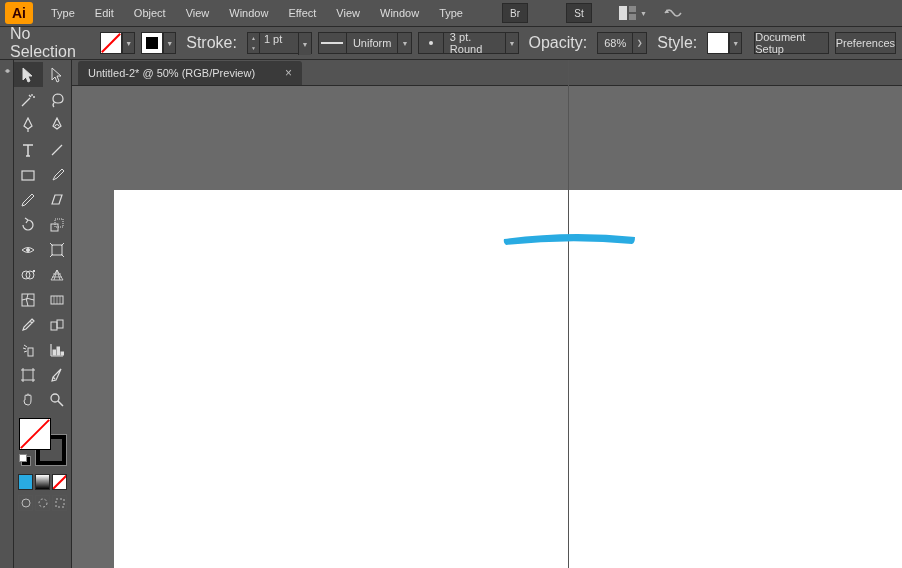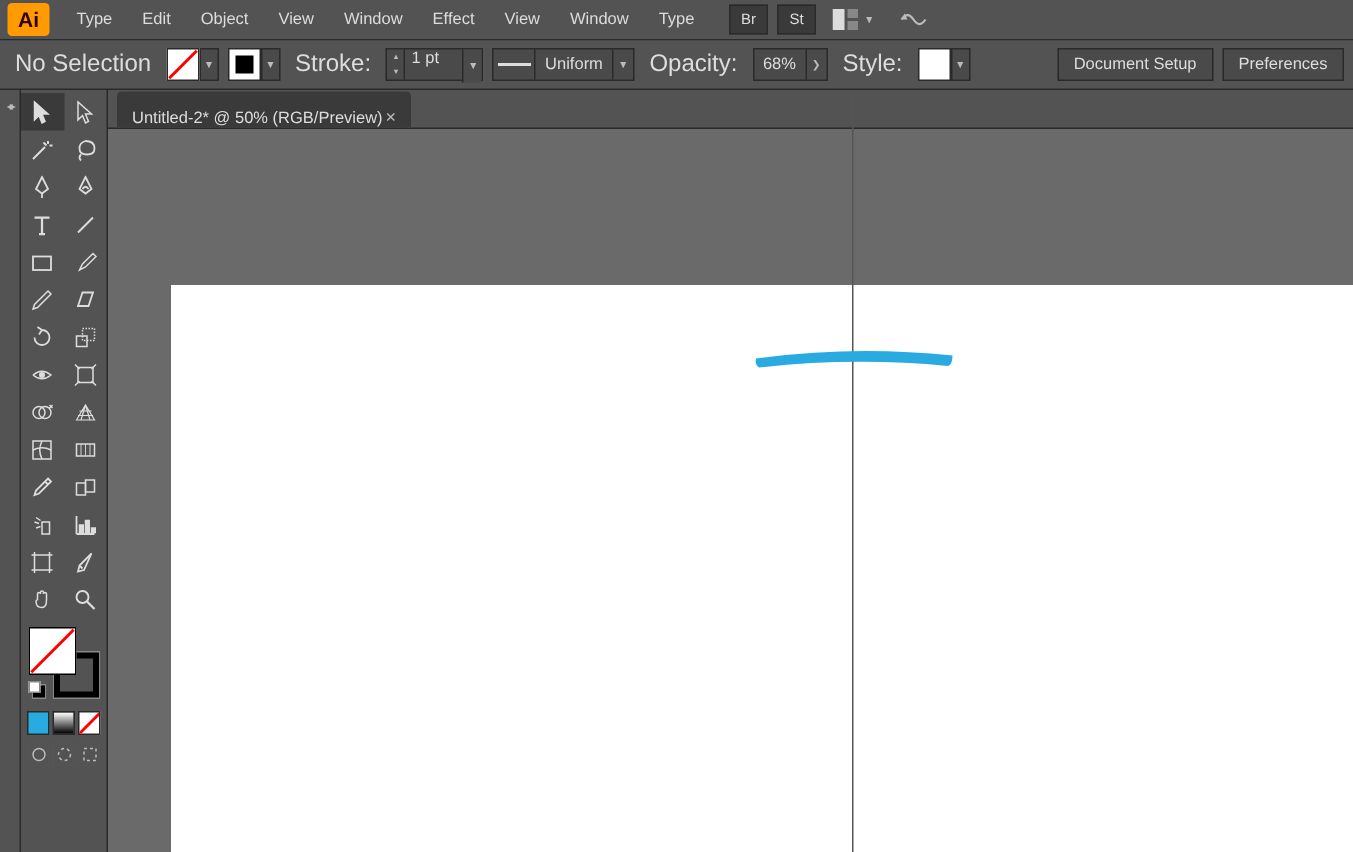--- a/index.html
+++ b/index.html
@@ -1,61 +1,61 @@
 <!DOCTYPE html>
 <html><head>
 <meta charset="utf-8">
 <style>
 *{box-sizing:border-box;margin:0;padding:0;font-family:"Segoe UI",Tahoma,sans-serif;user-select:none}
 body{background:#535353;width:902px;height:568px;overflow:hidden;color:#ccc;font-size:11px}
 .menubar{height:27px;background:#535353;display:flex;align-items:center;padding:0 5px;border-bottom:1px solid #2a2a2a}
 .app-logo{width:28px;height:22px;background:#ff9a00;color:#330000;font-weight:bold;font-size:14px;display:flex;align-items:center;justify-content:center;border-radius:3px;margin-right:8px}
 .menu-item{padding:4px 10px;color:#ddd;cursor:pointer}
 .menu-spacer{width:10px}
-.menu-btn{width:26px;height:20px;background:#3a3a3a;margin:0 3px;display:flex;align-items:center;justify-content:center;color:#ddd;font-size:10px;border:1px solid #2a2a2a}
+.menu-btn{width:26px;height:20px;background:#3a3a3a;margin:0 19px;display:flex;align-items:center;justify-content:center;color:#ddd;font-size:10px;border:1px solid #2a2a2a}
 .menu-drop{display:flex;align-items:center;margin:0 4px;height:20px;padding:0 4px}
 .control-bar{height:33px;background:#535353;display:flex;align-items:center;padding:0 6px;border-bottom:1px solid #2a2a2a;gap:6px}
 .cb-label{color:#ddd;font-size:16px;padding:0 4px}
 .swatch{width:22px;height:22px;border:1px solid #2a2a2a;background:#fff;position:relative}
 .swatch.nostroke:after{content:"";position:absolute;width:26px;height:2px;background:#ff0000;top:9px;left:-3px;transform:rotate(-45deg)}
 .swatch.black-inner{background:#fff;padding:4px}
 .swatch.black-inner>div{width:100%;height:100%;background:#000}
 .drop-btn{width:13px;height:22px;background:#4a4a4a;border:1px solid #2a2a2a;display:flex;align-items:center;justify-content:center;color:#bbb;font-size:7px}
 .stroke-input{display:flex;align-items:flex-start;height:22px;border:1px solid #2a2a2a;background:#4a4a4a}
 .stroke-input .spin{width:12px;display:flex;flex-direction:column;font-size:5px;color:#bbb}
 .stroke-input .spin div{height:10px;display:flex;align-items:center;justify-content:center;border-right:1px solid #2a2a2a}
 .stroke-input .val{width:38px;padding:0 4px;color:#ddd}
 .combo{display:flex;align-items:center;height:22px;border:1px solid #2a2a2a;background:#4a4a4a}
 .combo .prev{width:28px;height:100%;display:flex;align-items:center;justify-content:center;border-right:1px solid #2a2a2a}
 .combo .line{width:22px;height:2px;background:#ddd}
 .combo .dot{width:4px;height:4px;border-radius:50%;background:#ddd}
 .combo .txt{padding:0 6px;color:#ddd}
 .combo .arr{width:14px;height:100%;border-left:1px solid #2a2a2a;display:flex;align-items:center;justify-content:center;font-size:7px;color:#bbb}
-.btn{height:22px;padding:0 10px;border:1px solid #2a2a2a;background:#4a4a4a;color:#ddd;display:flex;align-items:center;cursor:pointer}
+.btn{height:22px;padding:0 0;border:1px solid #2a2a2a;background:#4a4a4a;color:#ddd;display:flex;align-items:center;cursor:pointer}
 .white-sw{width:22px;height:22px;background:#fff;border:1px solid #2a2a2a}
 .workspace{display:flex;height:508px}
 .left-panel{width:14px;background:#535353;border-right:1px solid #2a2a2a;display:flex;justify-content:center;padding-top:6px}
 .left-panel .arrows{font-size:8px;color:#bbb;letter-spacing:-2px}
 .tools{width:58px;background:#535353;border-right:1px solid #2a2a2a;padding-top:2px}
 .tool-row{display:flex;height:25px}
 .tool{width:29px;height:25px;display:flex;align-items:center;justify-content:center;cursor:pointer;position:relative}
 .tool.active{background:#3a3a3a}
 .tool svg{width:16px;height:16px;fill:#ddd;stroke:#ddd}
 .fill-stroke{position:relative;width:48px;height:48px;margin:6px auto}
 .fs-fill{position:absolute;width:32px;height:32px;background:#fff;border:1px solid #000;top:0;left:0}
 .fs-fill:after{content:"";position:absolute;width:40px;height:2px;background:#ff0000;top:14px;left:-5px;transform:rotate(-45deg)}
 .fs-stroke{position:absolute;width:32px;height:32px;background:#000;border:1px solid #888;bottom:0;right:0}
 .fs-stroke:after{content:"";position:absolute;width:22px;height:22px;background:#535353;top:4px;left:4px}
 .fs-mini{position:absolute;width:10px;height:10px;background:#000;border:1px solid #888;bottom:0;left:2px}
 .fs-mini2{position:absolute;width:8px;height:8px;background:#fff;border:1px solid #888;bottom:4px;left:0}
 .color-row{display:flex;padding:2px 4px;gap:2px}
 .color-sw{width:16px;height:16px;border:1px solid #2a2a2a}
 .canvas-area{flex:1;background:#6a6a6a;position:relative;overflow:hidden}
 .tab-bar{height:26px;background:#535353;display:flex;align-items:center;padding-left:6px;border-bottom:1px solid #2a2a2a}
-.tab{height:24px;background:#3a3a3a;padding:0 10px;display:flex;align-items:flex-end;gap:2px;color:#ddd;border-radius:3px 3px 0 0}
+.tab{height:24px;background:#3a3a3a;padding:0 10px;display:flex;align-items:center;gap:30px;color:#ddd;border-radius:3px 3px 0 0}
 .tab .x{color:#bbb;cursor:pointer;font-size:12px}
 .artboard{position:absolute;background:#fff;top:130px;left:42px;width:900px;height:600px}
 .guide{position:absolute;width:1px;height:700px;background:#555;top:0;left:496px}
 .stroke{position:absolute;top:168px;left:430px;width:135px;height:18px}
 .stroke svg{width:100%;height:100%}
 .draw-btn{display:flex;padding:3px 4px;gap:2px}
 .draw-btn div{width:16px;height:16px;border:1px solid #555;display:flex;align-items:center;justify-content:center}
 </style>
 </head>
 <body>
@@ -111,20 +111,27 @@
     <div class="val">1 pt</div>
     <div class="drop-btn" style="border:none;border-left:1px solid #2a2a2a">▼</div>
   </div>
   <div class="combo">
     <div class="prev">
         <div class="line"></div>
       </div>
     <div class="txt">Uniform</div>
     <div class="arr">▼</div>
   </div>
+  <div class="combo">
+    <div class="prev">
+        <div class="dot"></div>
+      </div>
+    <div class="txt">3 pt. Round</div>
+    <div class="arr">▼</div>
+  </div>
   <div class="cb-label">Opacity:</div>
   <div class="combo">
     <div class="txt">68%</div>
     <div class="arr">❯</div>
   </div>
   <div class="cb-label">Style:</div>
   <div style="display:flex">
     <div class="white-sw"></div>
     <div class="drop-btn">▼</div>
   </div>

